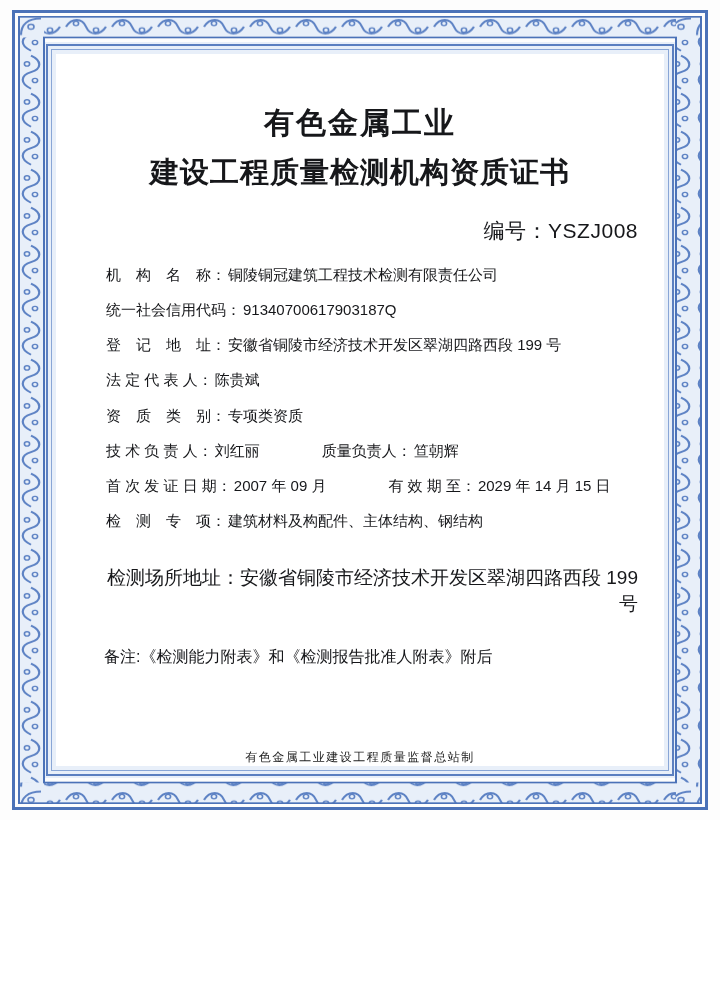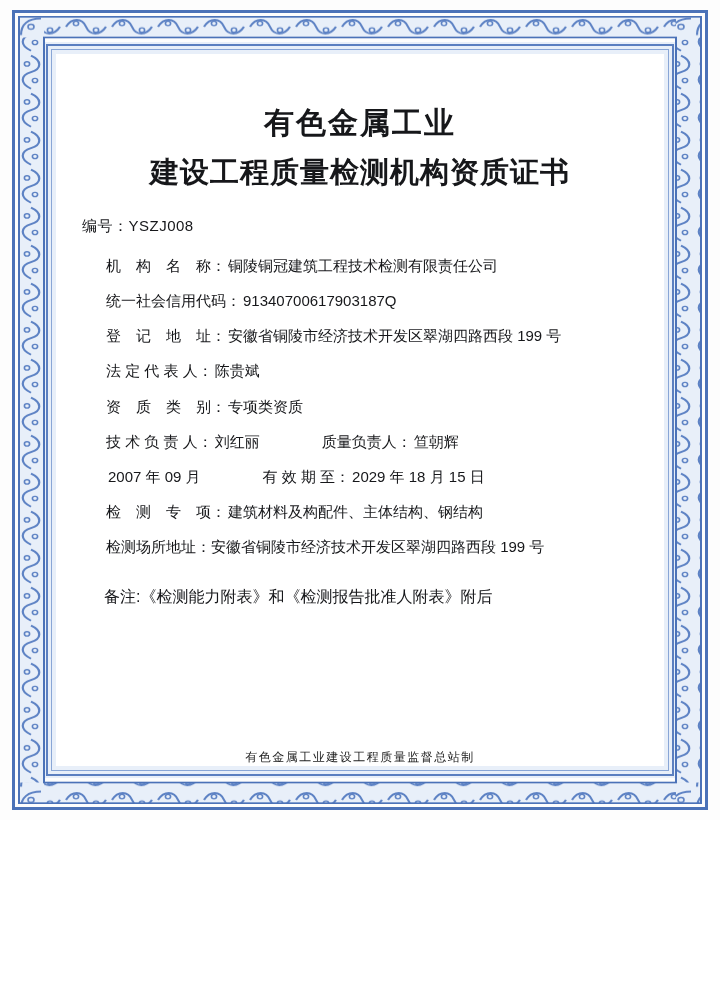--- a/index.html
+++ b/index.html
@@ -103,22 +103,22 @@
     margin-bottom: 6px;
   }
   .title-line2 {
     font-size: 29px;
     font-weight: bold;
     letter-spacing: 1px;
     line-height: 1.5;
   }
 
   .serial {
-    text-align: left;
-    font-size: 15px;
+    text-align: right;
+    font-size: 21px;
     margin-top: 22px;
     letter-spacing: 0.5px;
   }
 
   .fields {
     margin-top: 18px;
     padding-left: 24px;
     padding-right: 10px;
   }
   .field-row {
@@ -140,23 +140,24 @@
   .field-row.two-col .second {
     margin-left: 62px;
     display: flex;
     align-items: baseline;
   }
   .field-row.two-col .second .field-label {
     letter-spacing: 0;
   }
 
   .place-row {
-    margin-top: 14px;
+    margin-top: 32px;
     padding-left: 24px;
-    font-size: 15px;
+    font-size: 19px;
+    text-align: right;
   }
 
   .note-row {
     margin-top: 30px;
     padding-left: 22px;
     font-size: 16px;
   }
 
   .issuer-block {
     margin-top: 54px;
@@ -265,24 +266,25 @@
       <div class="field-row two-col">
         <span class="field-label">技 术 负 责 人：</span>
         <span class="field-value">刘红丽</span>
         <span class="second">
           <span class="field-label">质量负责人：</span>
           <span class="field-value">笪朝辉</span>
         </span>
       </div>
 
       <div class="field-row two-col">
+        <span class="field-label">首 次 发 证 日 期：</span>
         <span class="field-value">2007 年 09 月</span>
         <span class="second">
           <span class="field-label">有 效 期 至：</span>
-          <span class="field-value">2029 年 18 月 15 日</span>
+          <span class="field-value">2029 年 14 月 15 日</span>
         </span>
       </div>
 
       <div class="field-row">
         <span class="field-label">检　测　专　项：</span>
         <span class="field-value">建筑材料及构配件、主体结构、钢结构</span>
       </div>
 
     </div>
 

